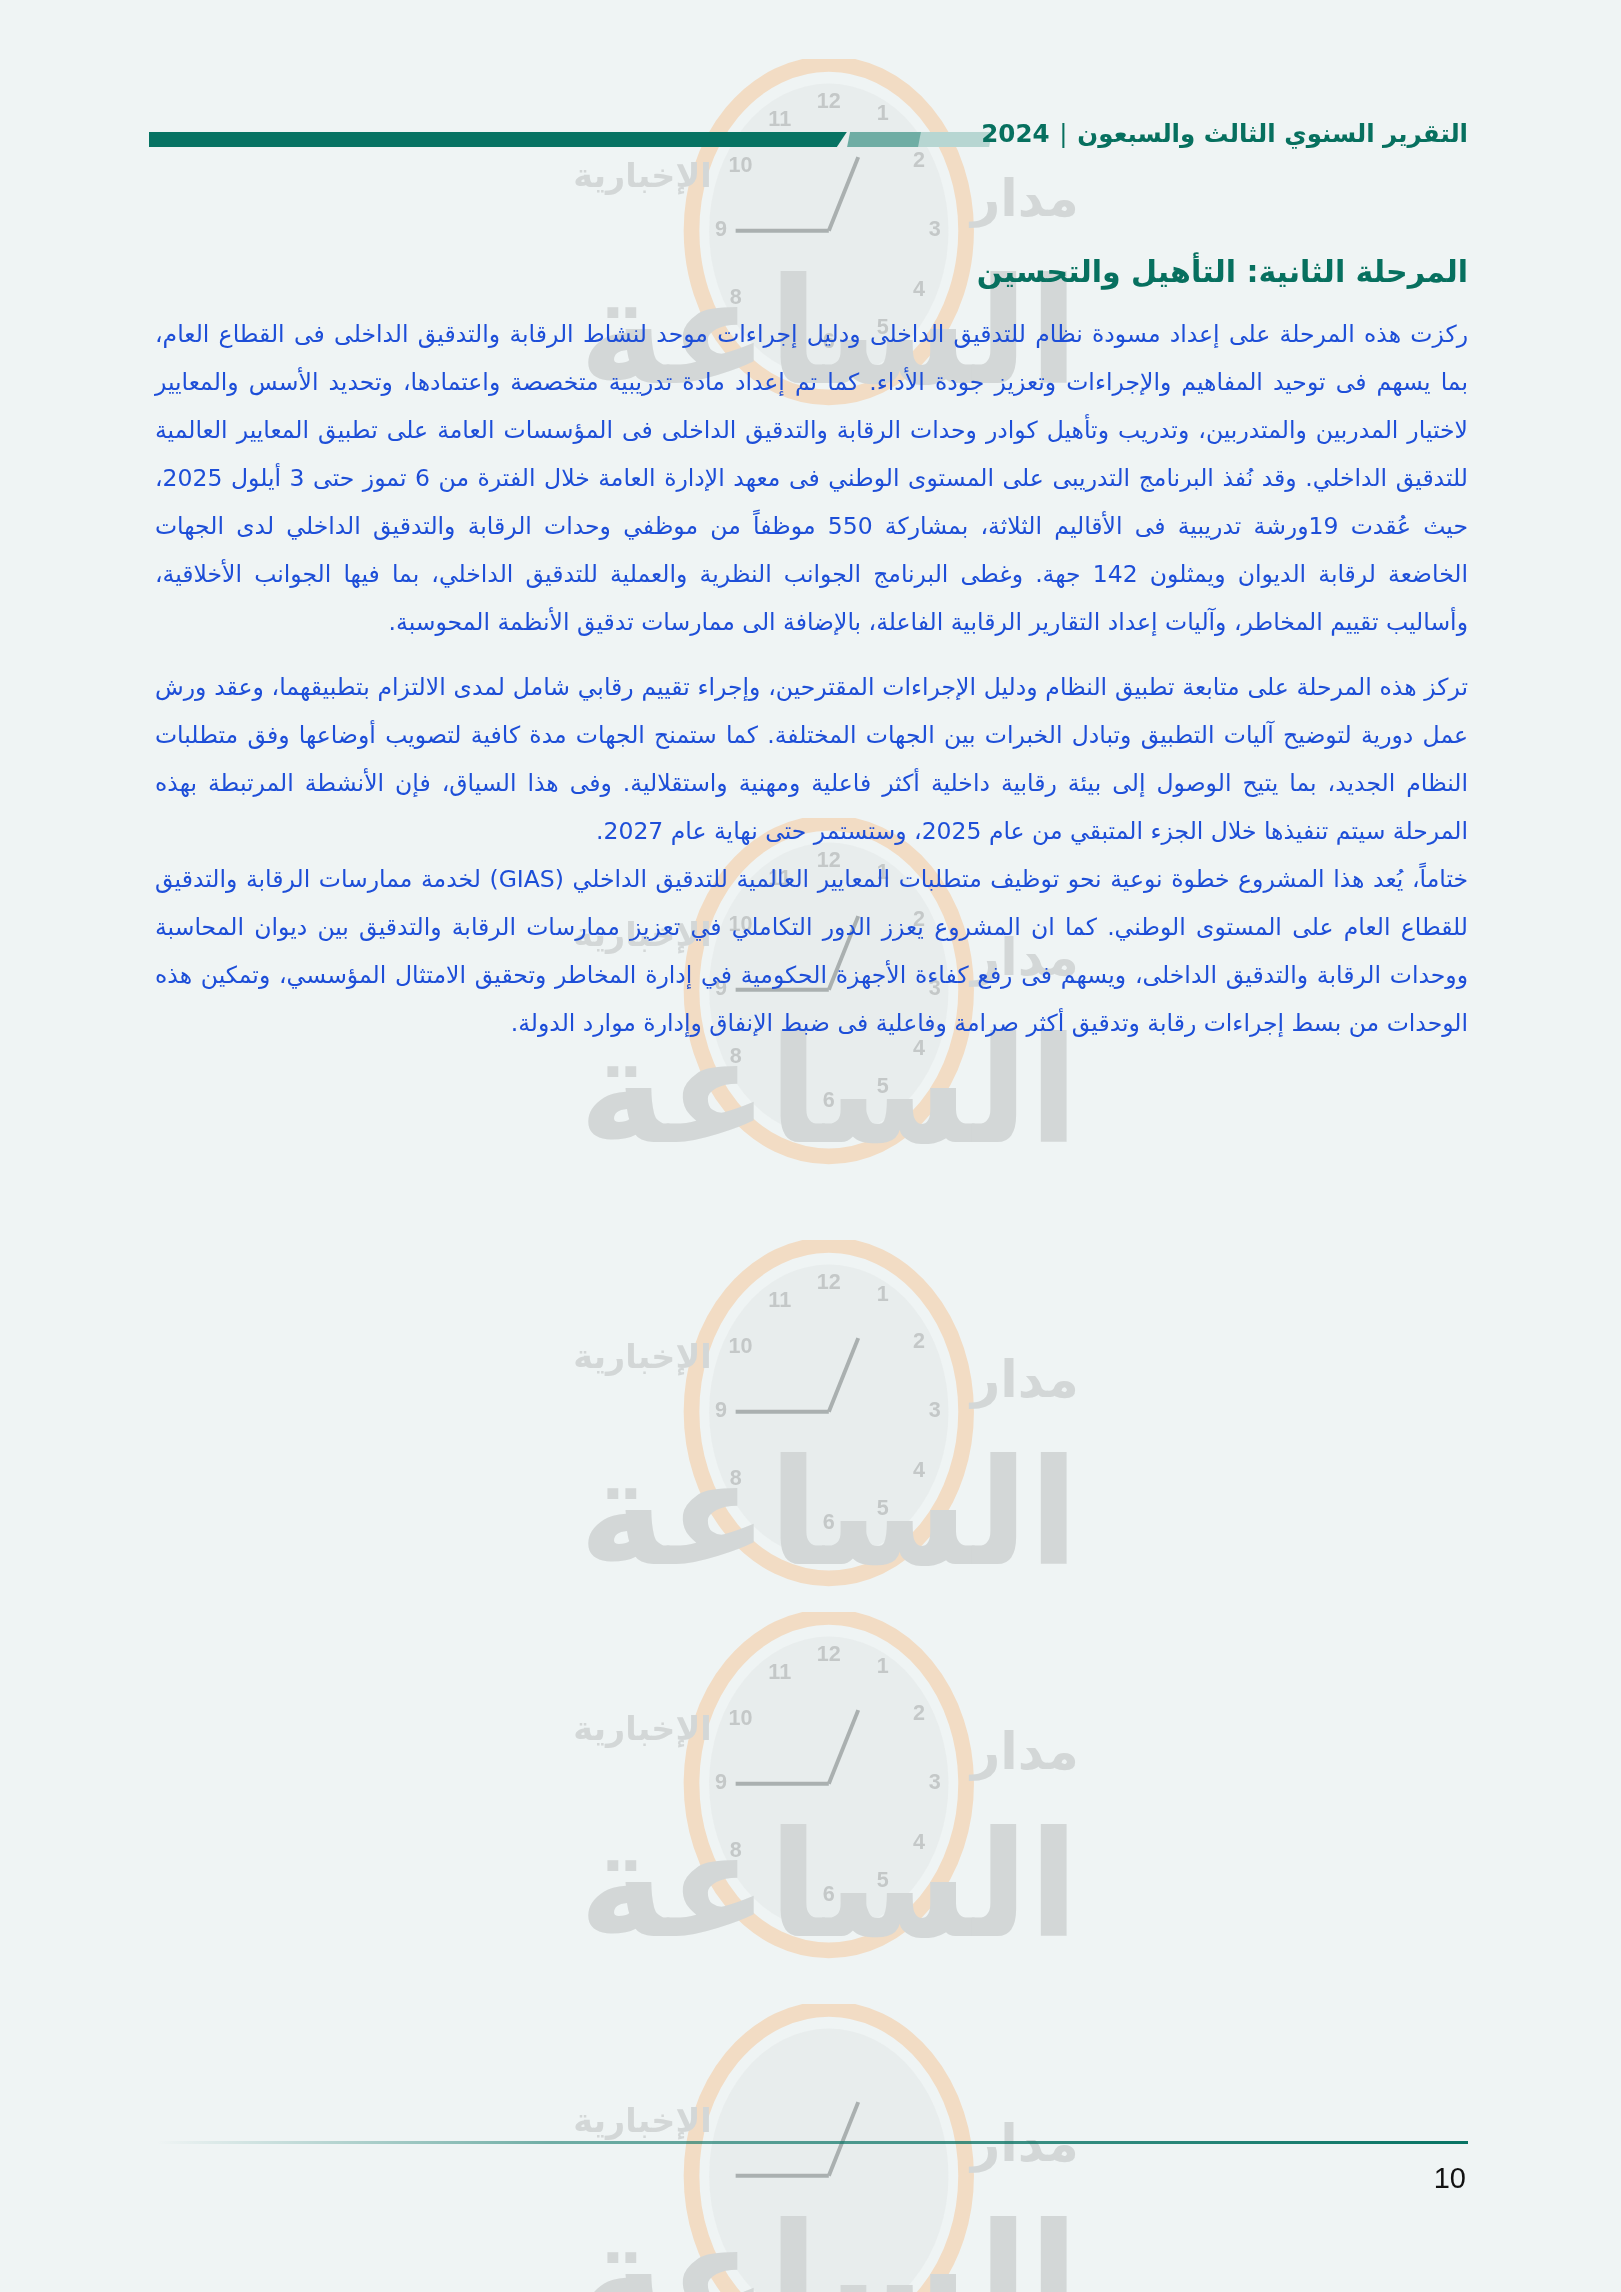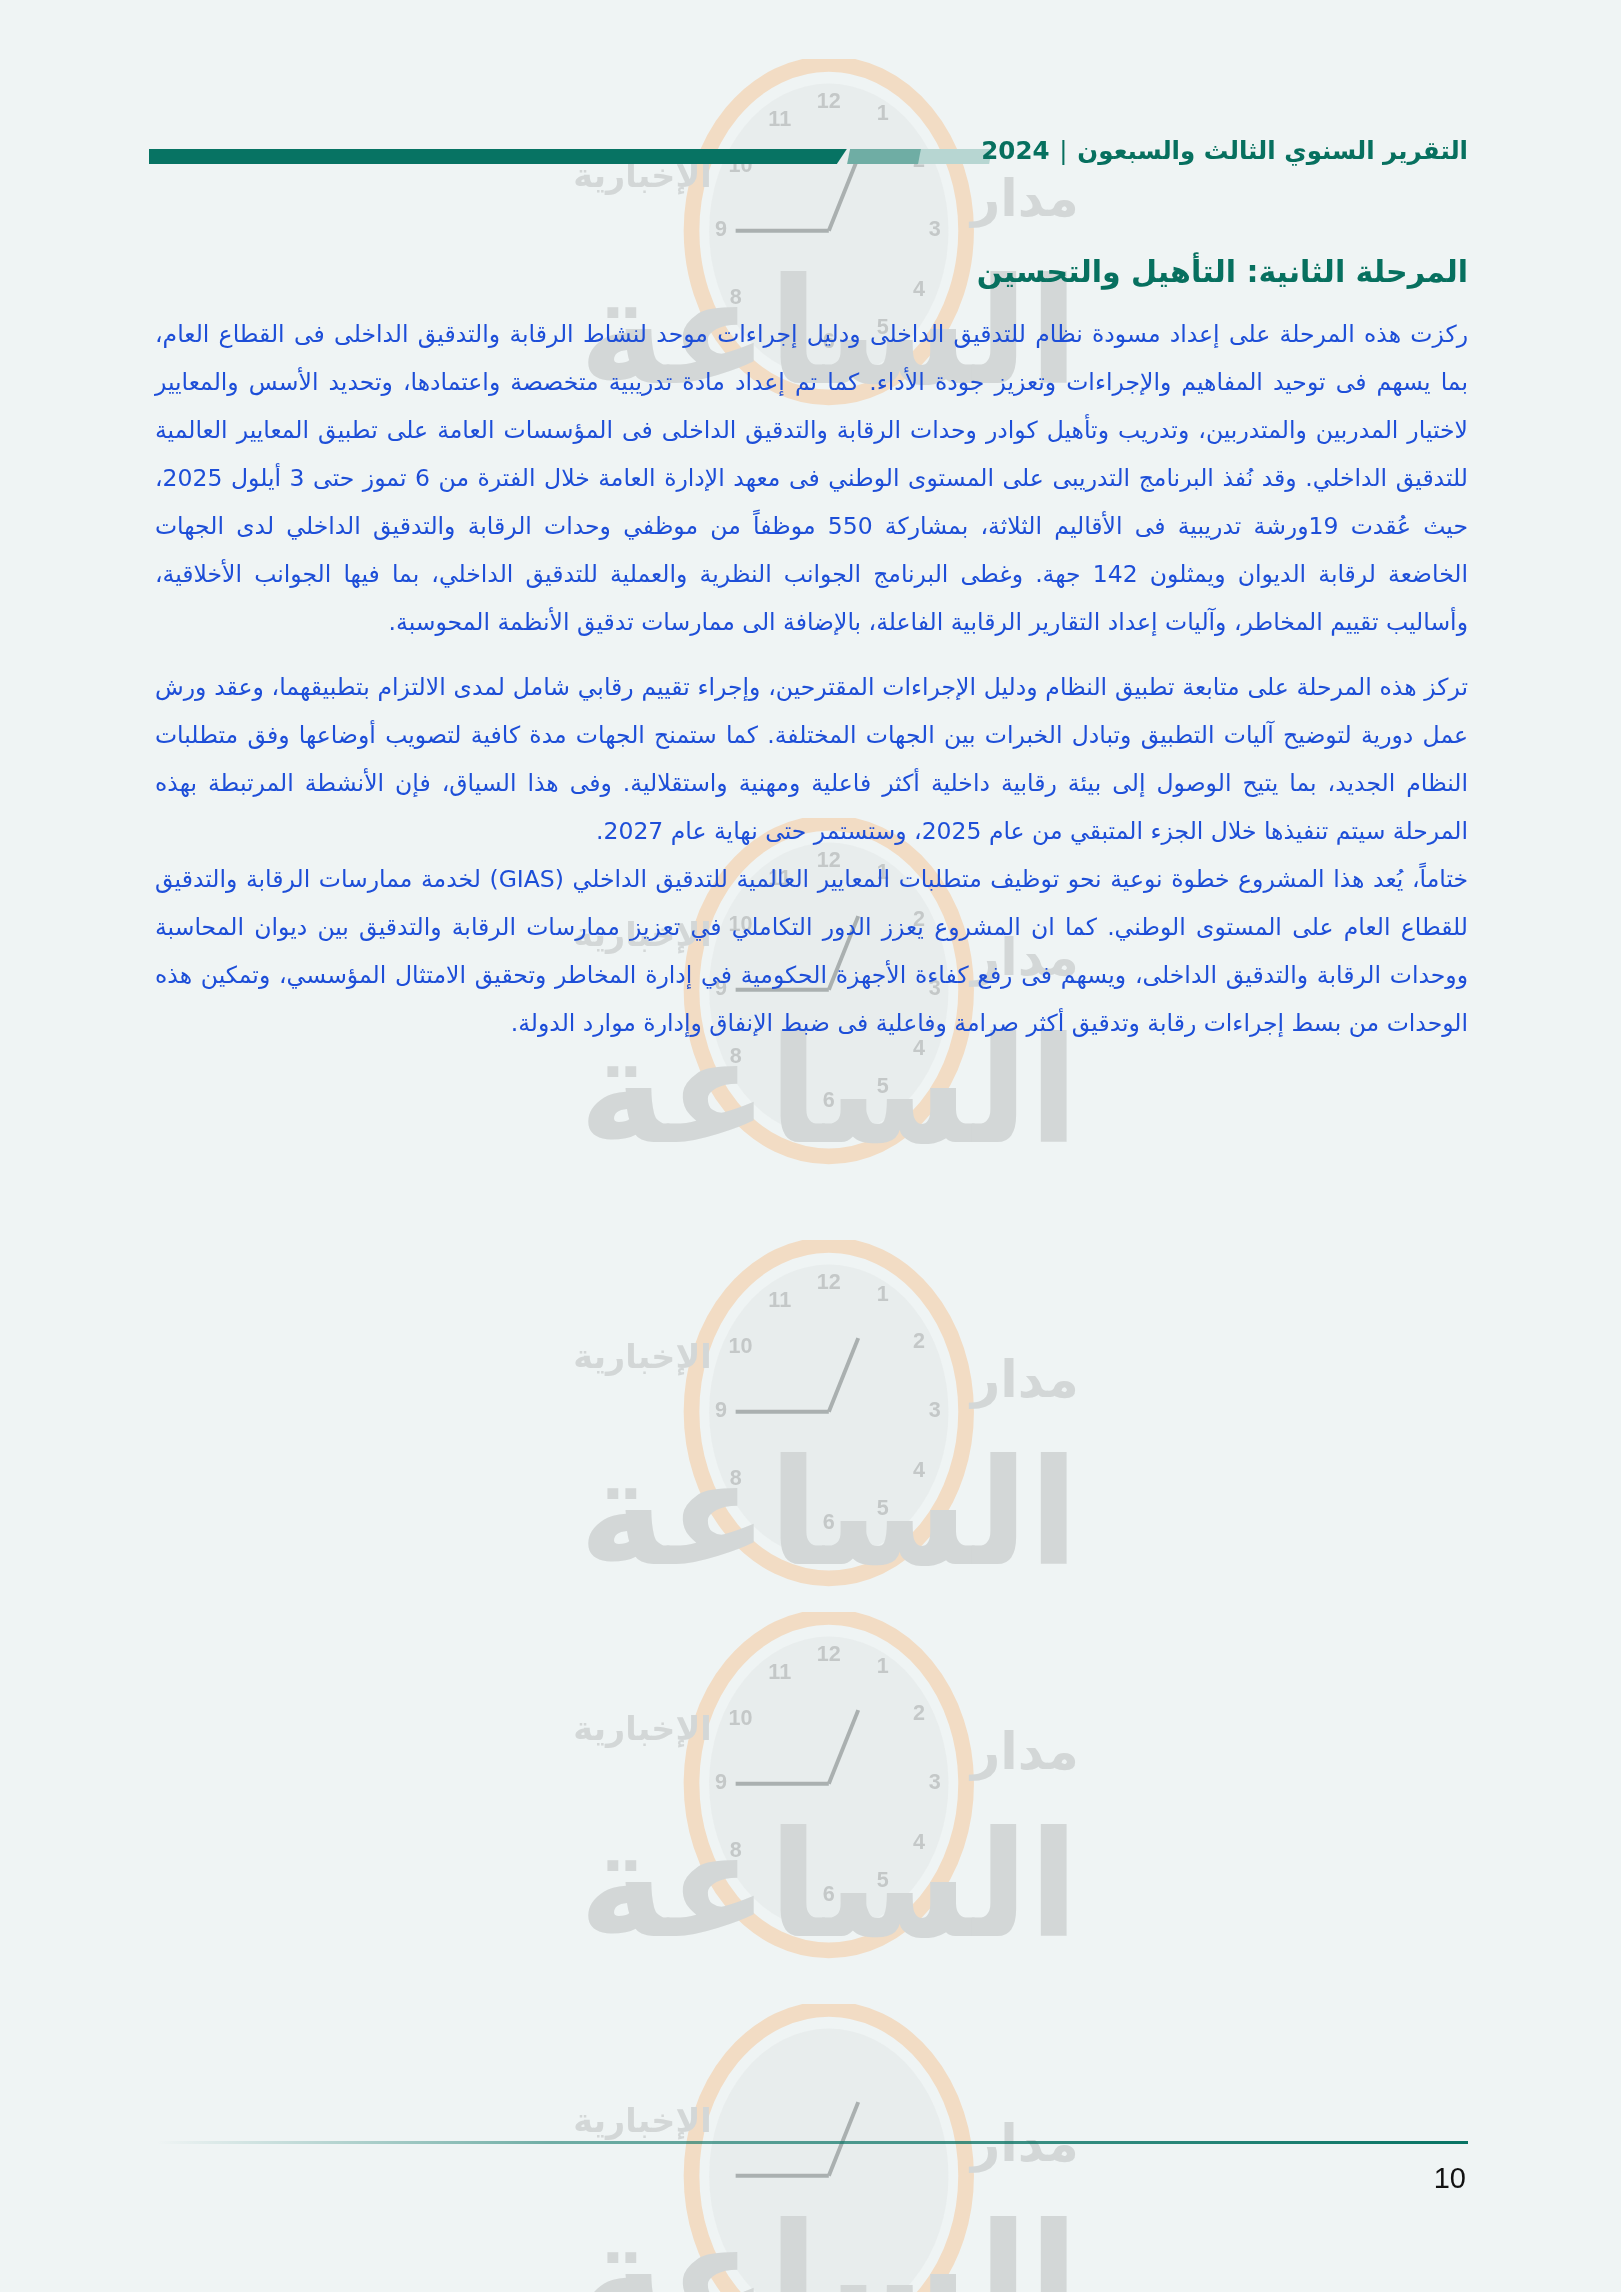--- a/index.html
+++ b/index.html
@@ -22,21 +22,21 @@
       width: 608px;
       height: 412px;
       pointer-events: none;
       z-index: 0;
     }
     .watermark svg { width: 100%; height: 100%; display: block; }
 
     
     .header {
       position: absolute;
-      top: 133px;
+      top: 116px;
       left: 149px;
       width: 1319px;
       height: 35px;
       z-index: 2;
     }
     .header-title {
       position: absolute;
       right: 0;
       top: 0;
       font-family: "DejaVu Sans", sans-serif;

